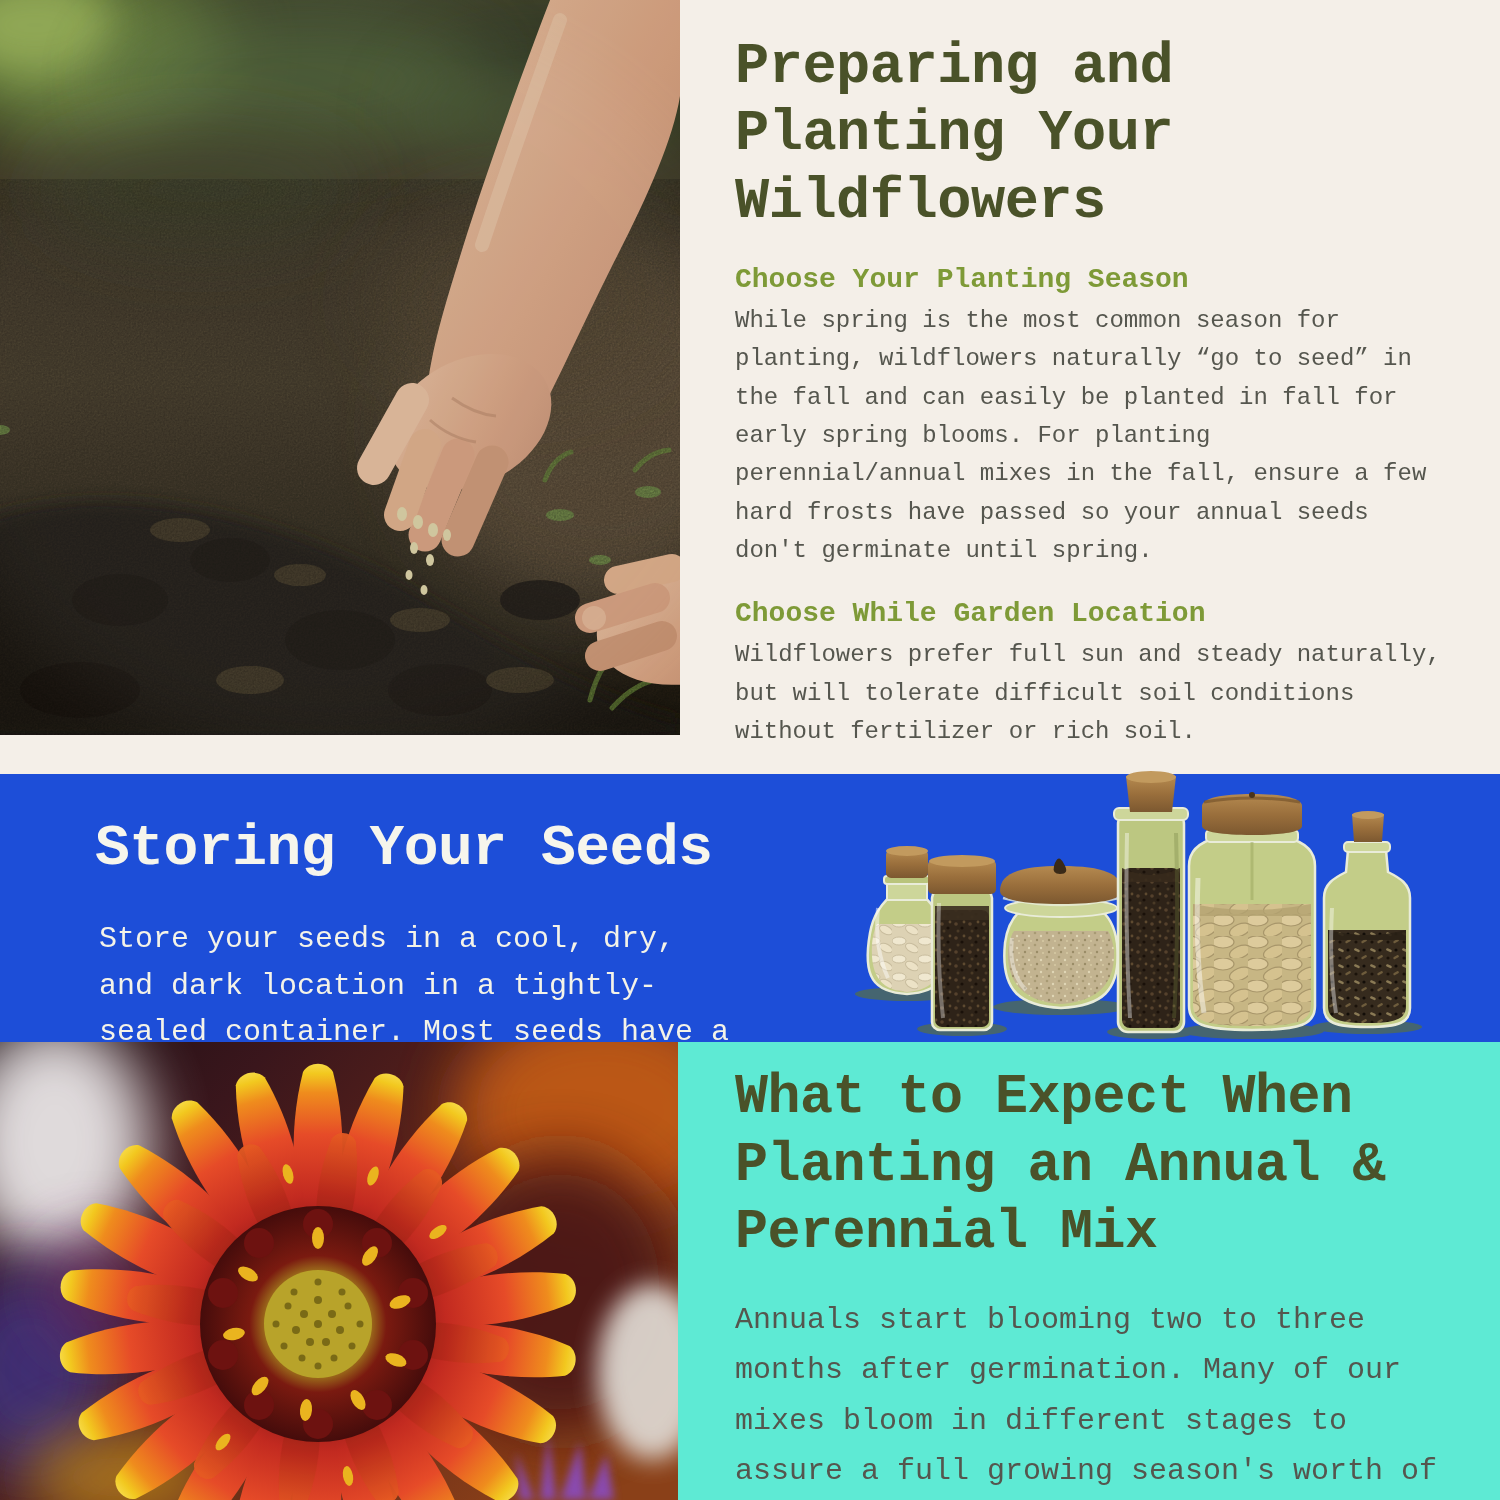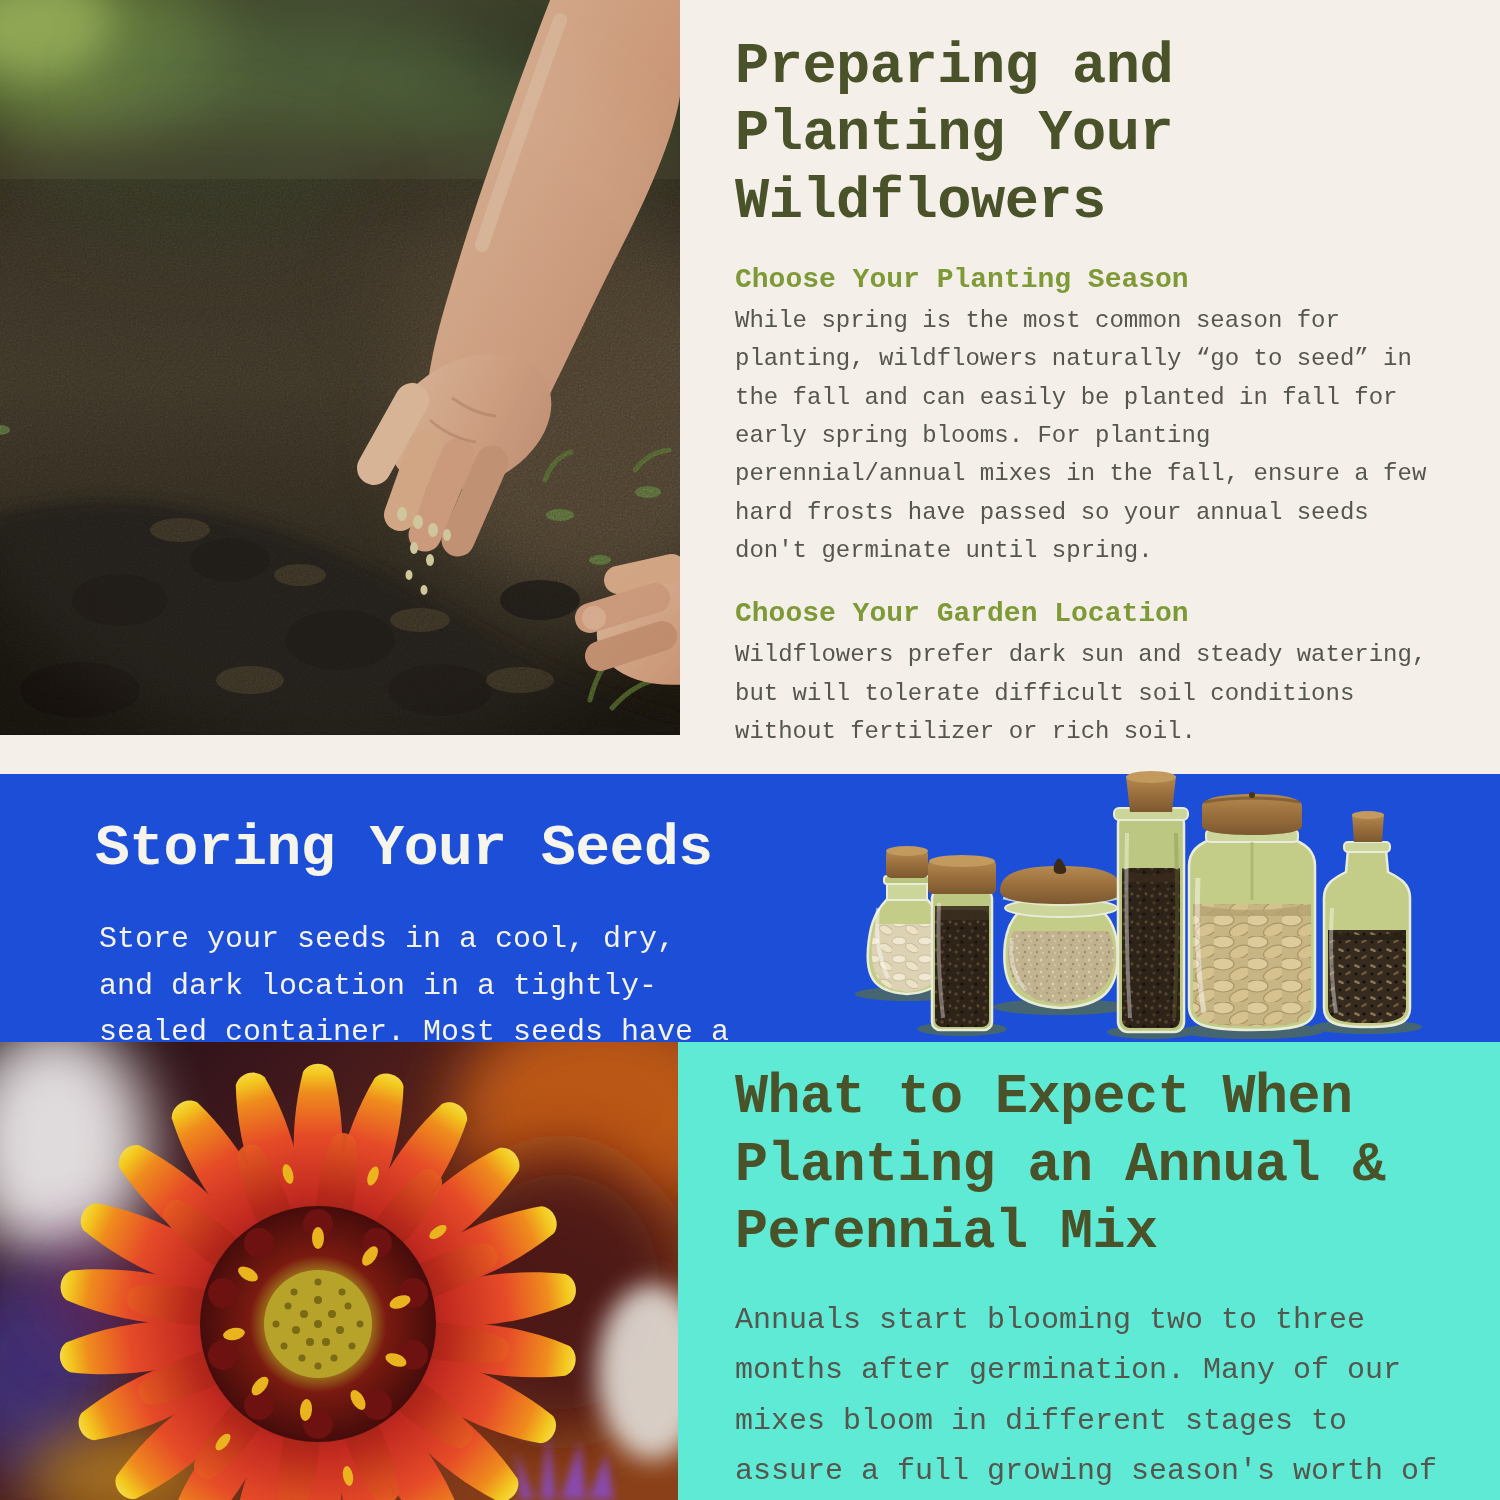--- a/index.html
+++ b/index.html
@@ -175,22 +175,22 @@
     </svg>
   </div>
 
   <div class="panel-top">
     <h1>Preparing and Planting Your Wildflowers</h1>
     <div class="sect">
       <h3>Choose Your Planting Season</h3>
       <p>While spring is the most common season for planting, wildflowers naturally “go to seed” in the fall and can easily be planted in fall for early spring blooms. For planting perennial/annual mixes in the fall, ensure a few hard frosts have passed so your annual seeds don't germinate until spring.</p>
     </div>
     <div class="sect">
-      <h3>Choose Your Garden Location</h3>
-      <p>Wildflowers prefer dark sun and steady watering, but will tolerate difficult soil conditions without fertilizer or rich soil.</p>
+      <h3>Choose While Garden Location</h3>
+      <p>Wildflowers prefer full sun and steady naturally, but will tolerate difficult soil conditions without fertilizer or rich soil.</p>
     </div>
     <div class="sect">
       <h3>Prepare Your Soil and Sow Your Seed!</h3>
       <p>Remove any vegetation and loosen the soil by hand or rototiller. Sow your seeds, and lightly compress the soil for protection from birds and wind. Water as needed.</p>
     </div>
   </div>
 
   <div class="band">
     <h2>Storing Your Seeds</h2>
     <p>Store your seeds in a cool, dry, and dark location in a tightly-sealed container. Most seeds have a long shelf life, but heat and moisture could shorten it.</p>

